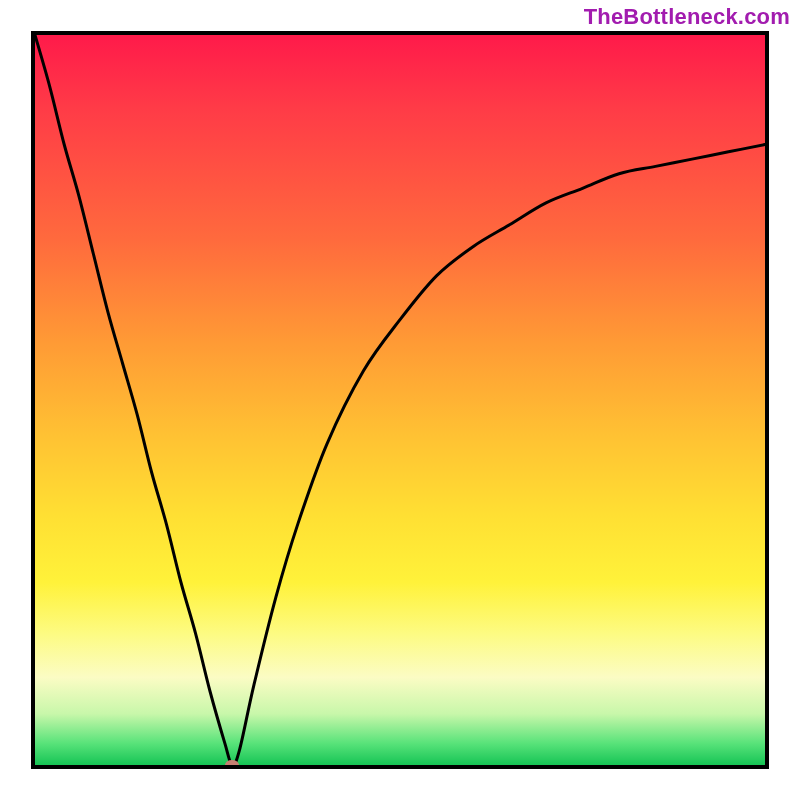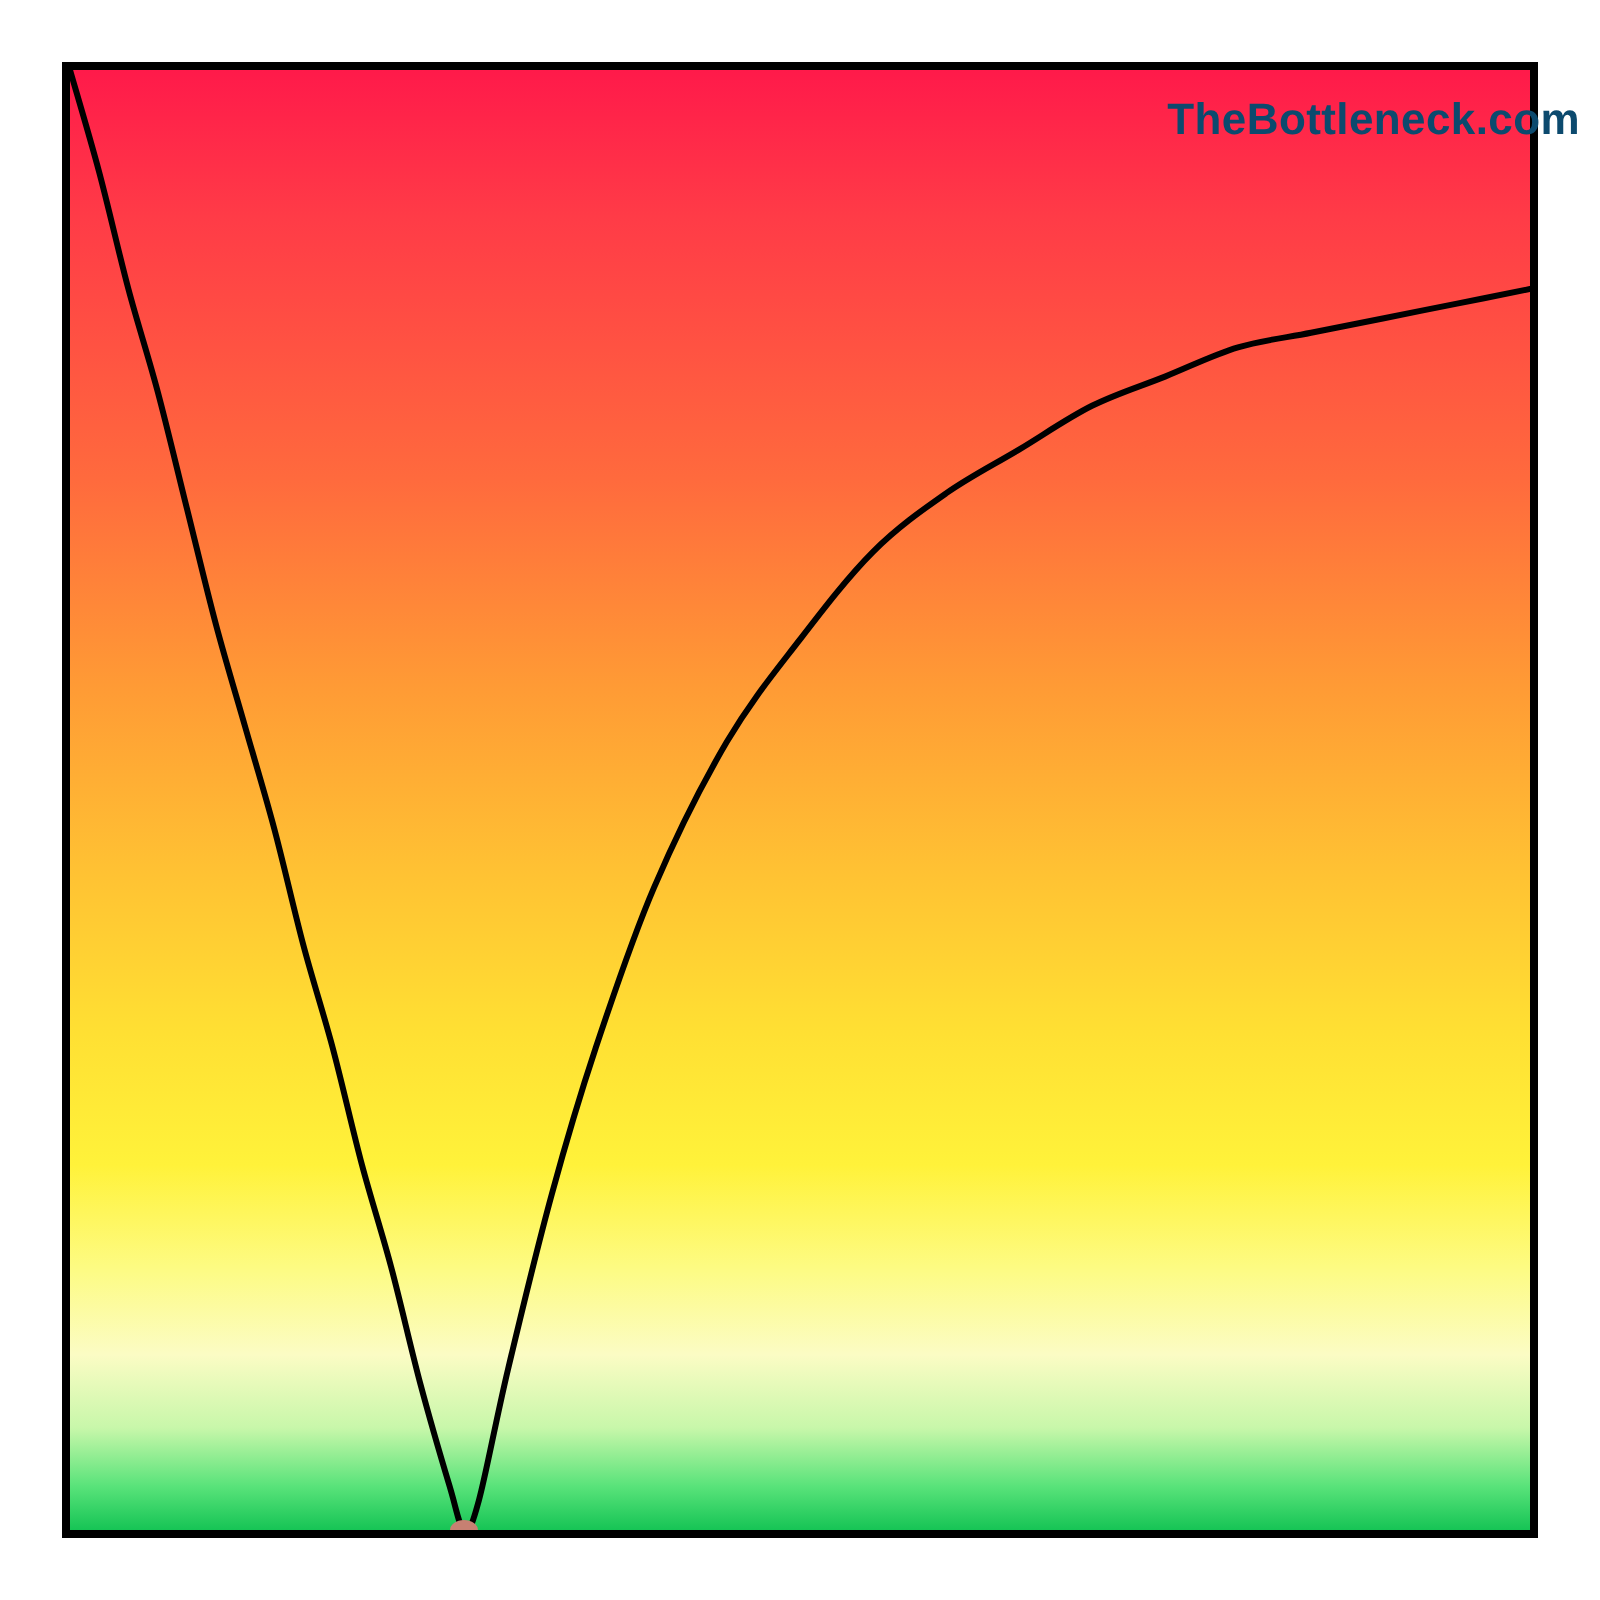--- a/index.html
+++ b/index.html
@@ -15,24 +15,23 @@
     width: 800px;
     height: 800px;
   }
   .watermark {
     position: absolute;
     top: 4px;
     right: 10px;
     font-family: Arial, Helvetica, sans-serif;
     font-size: 22px;
     font-weight: 600;
-    color: #0c4a6e;
+    color: #a21caf;
     letter-spacing: 0.2px;
     z-index: 10;
-    margin-top: 43px;
   }
   .plot-frame {
     position: absolute;
     left: 31px;
     top: 31px;
     width: 738px;
     height: 738px;
     box-sizing: border-box;
     border: 4px solid #000000;
     overflow: hidden;

